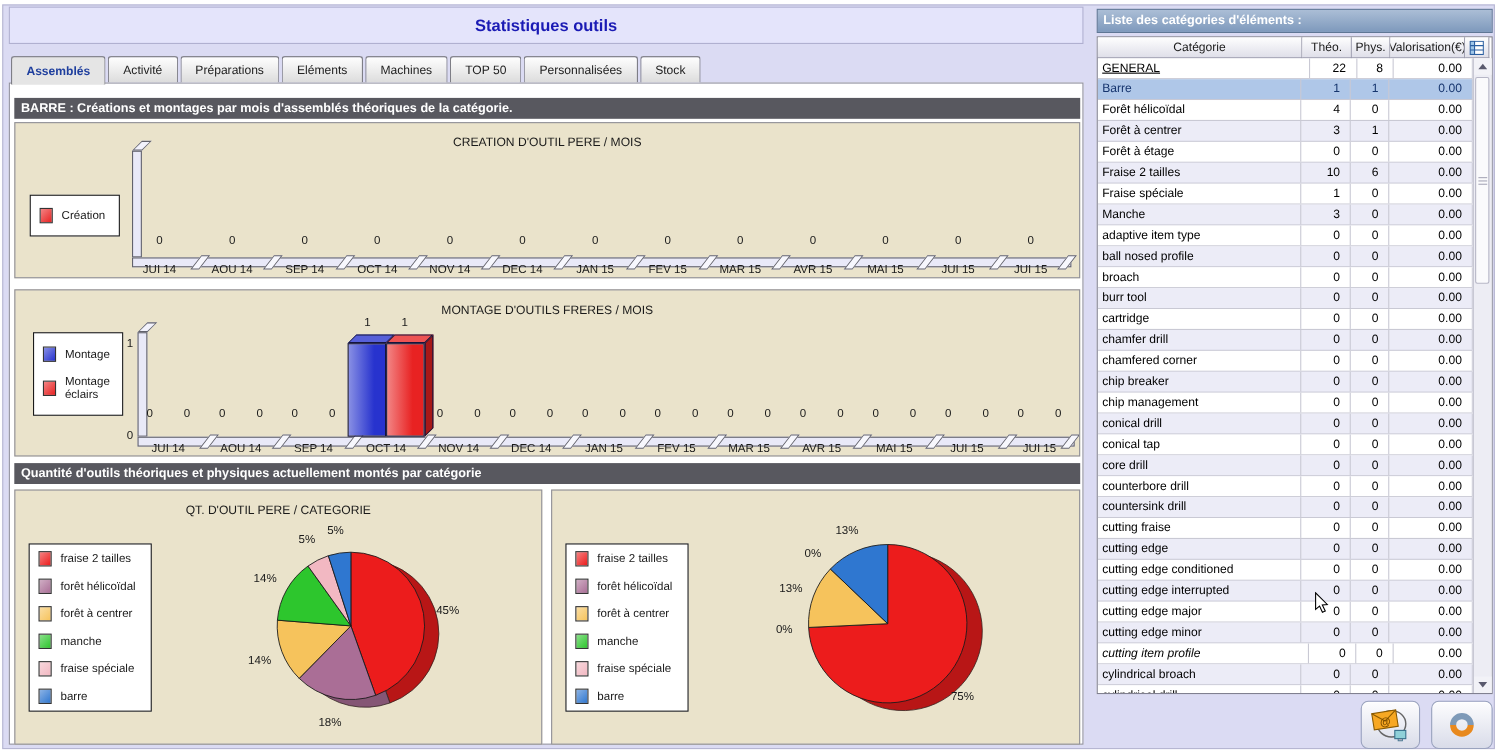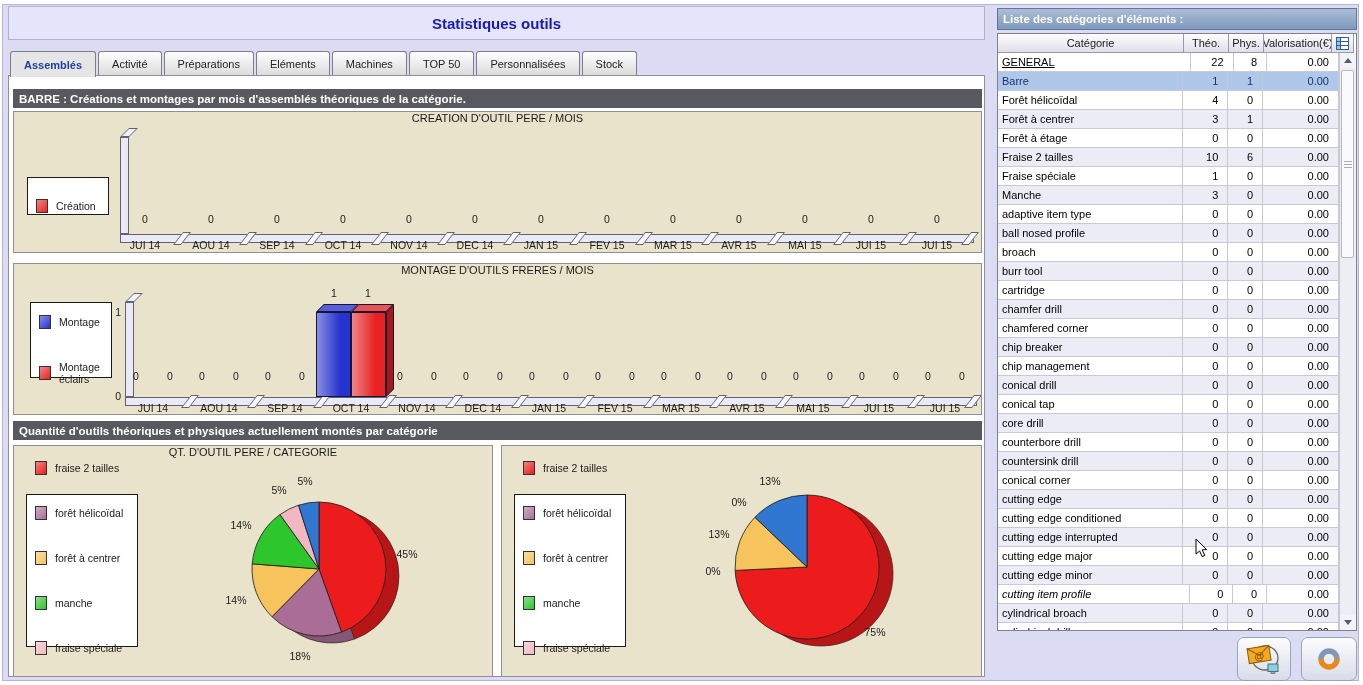--- a/index.html
+++ b/index.html
@@ -16,25 +16,25 @@
          background:linear-gradient(#FEFEFE,#DCDCDC); border:1px solid #7E7E86; border-bottom:none;
          border-radius:3px 3px 0 0; font-size:11px; color:#222; cursor:default; white-space:nowrap; }
   .tab.active { height:26px; background:#e5e5e5; color:#1F3F9E; font-weight:bold; }
 
   .main-panel { position:absolute; left:8px; top:75px; width:977px; height:602px; background:#ffffff;
                 border:1px solid #8F8F9E; z-index:2; }
 
   .bar-header { position:absolute; left:4px; width:969px; height:19px; background:#58585F; color:#fff;
                 font-weight:bold; font-size:11.5px; display:flex; align-items:center; padding-left:6px; }
   .chart-box { position:absolute; left:4px; width:969px; background:#EAE3CB; border:1px solid #8F8F98; overflow:hidden; }
-  .chart-title { position:absolute; top:0; left:0; right:0; text-align:center; font-size:11px; color:#1a1a1a; }
+  .chart-title { position:absolute; top:12px; left:0; right:0; text-align:center; font-size:11px; color:#1a1a1a; }
 
   .legend-box { position:absolute; background:#ffffff; border:1px solid #1a1a1a; display:flex;
                 flex-direction:column; justify-content:center; }
-  .legend-item { display:flex; align-items:center; gap:8px; font-size:10.5px; color:#1a1a1a; padding:0 8px;margin-top:20px; }
+  .legend-item { display:flex; align-items:center; gap:8px; font-size:10.5px; color:#1a1a1a; padding:0 8px; }
   .swatch { flex:0 0 auto; width:12px; height:14px; border:1px solid #333; }
 
   .vaxis, .haxis { position:absolute; background:#E9E9F8; border:1px solid #62626C; }
   .vcap { position:absolute; width:9px; height:9px; background:#F2F2FC; border:1px solid #62626C;
           transform:skewX(-45deg); transform-origin:0 100%; }
   .divider { position:absolute; width:8px; height:13px; background:#F7F7FD; border:1px solid #62626C;
              transform:skewX(-38deg); }
   .val-label { position:absolute; width:20px; text-align:center; font-size:10.5px; color:#1a1a1a; }
   .month-label { position:absolute; width:56px; text-align:center; font-size:10.5px; color:#1a1a1a; }
   .ytick { position:absolute; width:14px; text-align:right; font-size:10.5px; color:#1a1a1a; }
@@ -480,21 +480,21 @@
           <div class="td num" style="width: 35px;">0</div>
           <div class="td num" style="width: 76px;">0.00</div>
         </div>
         <div class="tr alt">
           <div class="td" style="width: 186px;">countersink drill</div>
           <div class="td num" style="width: 45px;">0</div>
           <div class="td num" style="width: 35px;">0</div>
           <div class="td num" style="width: 76px;">0.00</div>
         </div>
         <div class="tr">
-          <div class="td" style="width: 186px;">conical corner</div>
+          <div class="td" style="width: 186px;">cutting fraise</div>
           <div class="td num" style="width: 45px;">0</div>
           <div class="td num" style="width: 35px;">0</div>
           <div class="td num" style="width: 76px;">0.00</div>
         </div>
         <div class="tr alt">
           <div class="td" style="width: 186px;">cutting edge</div>
           <div class="td num" style="width: 45px;">0</div>
           <div class="td num" style="width: 35px;">0</div>
           <div class="td num" style="width: 76px;">0.00</div>
         </div>

